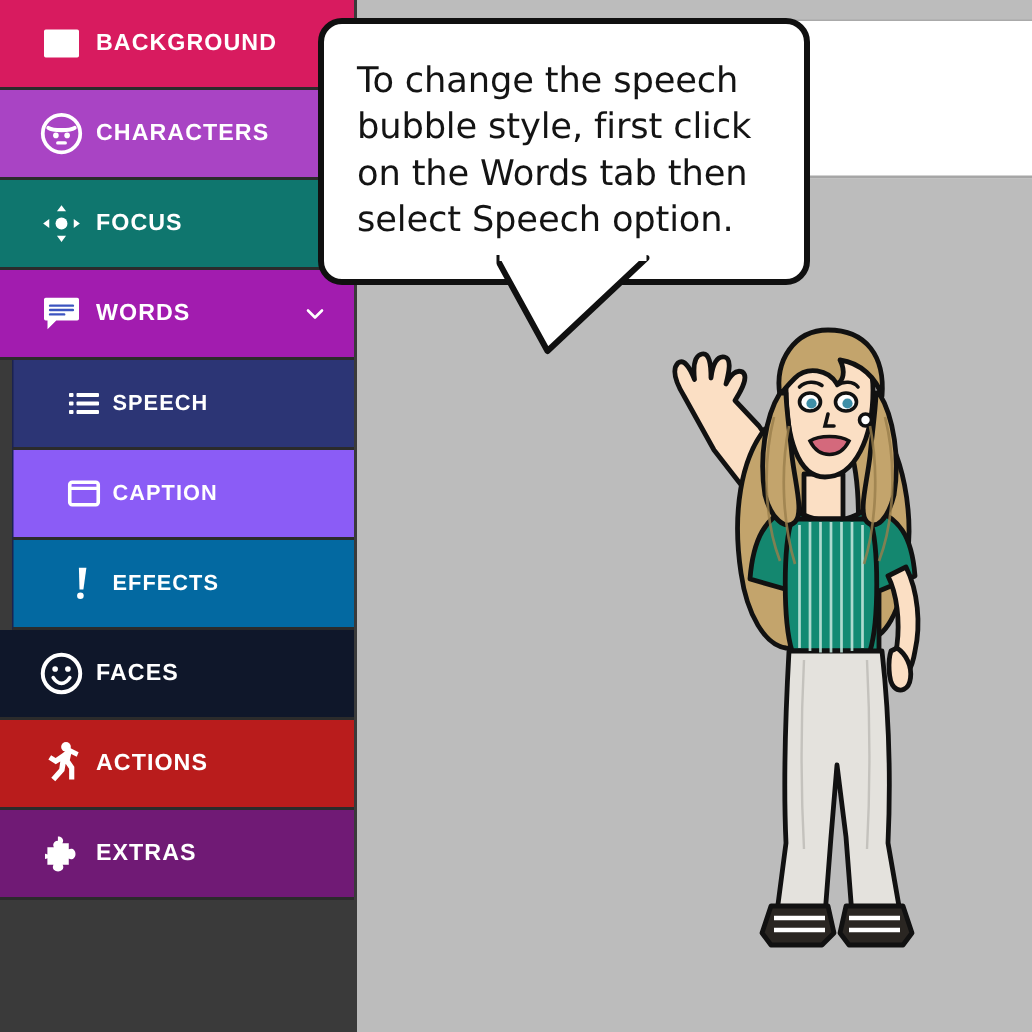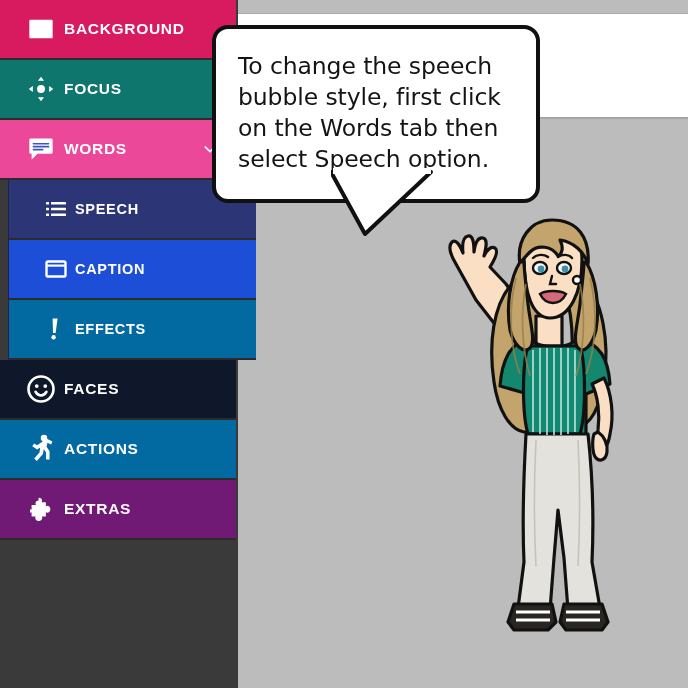--- a/index.html
+++ b/index.html
@@ -59,21 +59,21 @@
   .nav-item {
     position: relative;
     width: 236px;
     height: 60px;
     display: flex;
     align-items: center;
     border-bottom: 2px solid #2b2b2b;
     cursor: pointer;
   }
   .nav-item.sub {
-    width: 248px;
+    width: 228px;
     margin-left: 8px;
     border-left: 1px solid #1b2250;
     text-align: center;
   }
   .nav-icon {
     width: 46px;
     margin-left: 18px;
     display: flex;
     align-items: center;
     justify-content: center;
@@ -109,21 +109,21 @@
     flex-direction: column;
     height: 688px;
   }
 
   svg.ic { display: block; }
 
   
   .bubble {
     position: absolute;
     left: 212px;
-    top: 25px;
+    top: 12px;
     width: 328px;
     height: 180px;
     z-index: 40;
   }
   .bubble-box {
     position: absolute;
     left: 0; top: 0;
     width: 328px;
     height: 178px;
     background: #ffffff;
@@ -255,32 +255,44 @@
       <div class="nav-item" style="background:#d81b5f">
         <span class="nav-icon">
           <svg class="ic" width="28" height="28" viewBox="0 0 24 24" fill="#fff">
               <path d="M3 4h18a1 1 0 0 1 1 1v14a1 1 0 0 1-1 1H3a1 1 0 0 1-1-1V5a1 1 0 0 1 1-1zm1 13.5 5-6 3.5 4L15 9l5 8.5z"></path>
               <circle cx="8" cy="8.5" r="1.9"></circle>
             </svg>
         </span>
         <span class="nav-label">BACKGROUND</span>
       </div>
 
+      <div class="nav-item" style="background:#a944c4">
+        <span class="nav-icon">
+          <svg class="ic" width="30" height="30" viewBox="0 0 24 24" fill="none">
+              <circle cx="12" cy="12" r="10" stroke="#fff" stroke-width="2"></circle>
+              <path d="M5 9c2.5 1.6 11.5 1.6 14 0" stroke="#fff" stroke-width="2.2" stroke-linecap="round"></path>
+              <circle cx="9" cy="13" r="1.5" fill="#fff"></circle>
+              <circle cx="15" cy="13" r="1.5" fill="#fff"></circle>
+              <path d="M10 17h4" stroke="#fff" stroke-width="1.8" stroke-linecap="round"></path>
+            </svg>
+        </span>
+        <span class="nav-label">CHARACTERS</span>
+      </div>
 
       <div class="nav-item" style="background:#0f766e">
         <span class="nav-icon">
           <svg class="ic" width="28" height="28" viewBox="0 0 24 24" fill="#fff">
               <circle cx="12" cy="12" r="3.4"></circle>
               <path d="M12 1.5 14.6 5H9.4zM12 22.5 9.4 19h5.2zM1.5 12 5 9.4v5.2zM22.5 12 19 14.6V9.4z"></path>
             </svg>
         </span>
         <span class="nav-label">FOCUS</span>
       </div>
 
-      <div class="nav-item" style="background:#ec4899">
+      <div class="nav-item" style="background:#a21caf">
         <span class="nav-icon">
           <svg class="ic" width="28" height="28" viewBox="0 0 24 24" fill="#fff">
               <path d="M3 3h18a1 1 0 0 1 1 1v11a1 1 0 0 1-1 1H9l-5 5v-5H3a1 1 0 0 1-1-1V4a1 1 0 0 1 1-1z"></path>
               <g stroke="#3c54c0" stroke-width="1.4" stroke-linecap="round">
                 <path d="M5.5 7.5h13"></path>
                 <path d="M5.5 10h13"></path>
                 <path d="M5.5 12.5h8"></path>
               </g>
             </svg>
         </span>
@@ -299,21 +311,21 @@
               <rect x="7" y="5" width="15" height="2.6" rx="0.6"></rect>
               <rect x="2" y="10.7" width="3" height="2.6" rx="0.6"></rect>
               <rect x="7" y="10.7" width="15" height="2.6" rx="0.6"></rect>
               <rect x="2" y="16.4" width="3" height="2.6" rx="0.6"></rect>
               <rect x="7" y="16.4" width="15" height="2.6" rx="0.6"></rect>
             </svg>
         </span>
         <span class="nav-label">SPEECH</span>
       </div>
 
-      <div class="nav-item sub" style="background:#1d4ed8">
+      <div class="nav-item sub" style="background:#8b5cf6">
         <span class="nav-icon">
           <svg class="ic" width="24" height="24" viewBox="0 0 24 24" fill="none">
               <rect x="2.5" y="4.5" width="19" height="15" rx="1.6" stroke="#fff" stroke-width="2.4"></rect>
               <path d="M2.5 8.6h19" stroke="#fff" stroke-width="2.2"></path>
             </svg>
         </span>
         <span class="nav-label">CAPTION</span>
       </div>
 
       <div class="nav-item sub" style="background:#0369a1">
@@ -331,21 +343,21 @@
           <svg class="ic" width="30" height="30" viewBox="0 0 24 24" fill="none">
               <circle cx="12" cy="12" r="10" stroke="#fff" stroke-width="2.1"></circle>
               <circle cx="8.6" cy="9.6" r="1.5" fill="#fff"></circle>
               <circle cx="15.4" cy="9.6" r="1.5" fill="#fff"></circle>
               <path d="M7.6 14.2c1.2 2 2.8 3 4.4 3s3.2-1 4.4-3" stroke="#fff" stroke-width="2" stroke-linecap="round"></path>
             </svg>
         </span>
         <span class="nav-label">FACES</span>
       </div>
 
-      <div class="nav-item" style="background:#0369a1">
+      <div class="nav-item" style="background:#b91c1c">
         <span class="nav-icon">
           <svg class="ic" width="28" height="30" viewBox="0 0 24 26" fill="#fff">
               <circle cx="14.6" cy="3.4" r="2.8"></circle>
               <path d="M12.4 7.2 8.6 9.8 6 8.2l-1.6 2.5 4.3 2.7 2.6-1.6-.6 4.2-4.6 5.3 2.3 2 5.3-6 .7-4.2 2 2.9v6.2h3v-7.3l-2.6-3.8.8-3.6 3.2 1.6 1.1-2.6-5.2-2.6z"></path>
             </svg>
         </span>
         <span class="nav-label">ACTIONS</span>
       </div>
 
       <div class="nav-item" style="background:#701a75">

